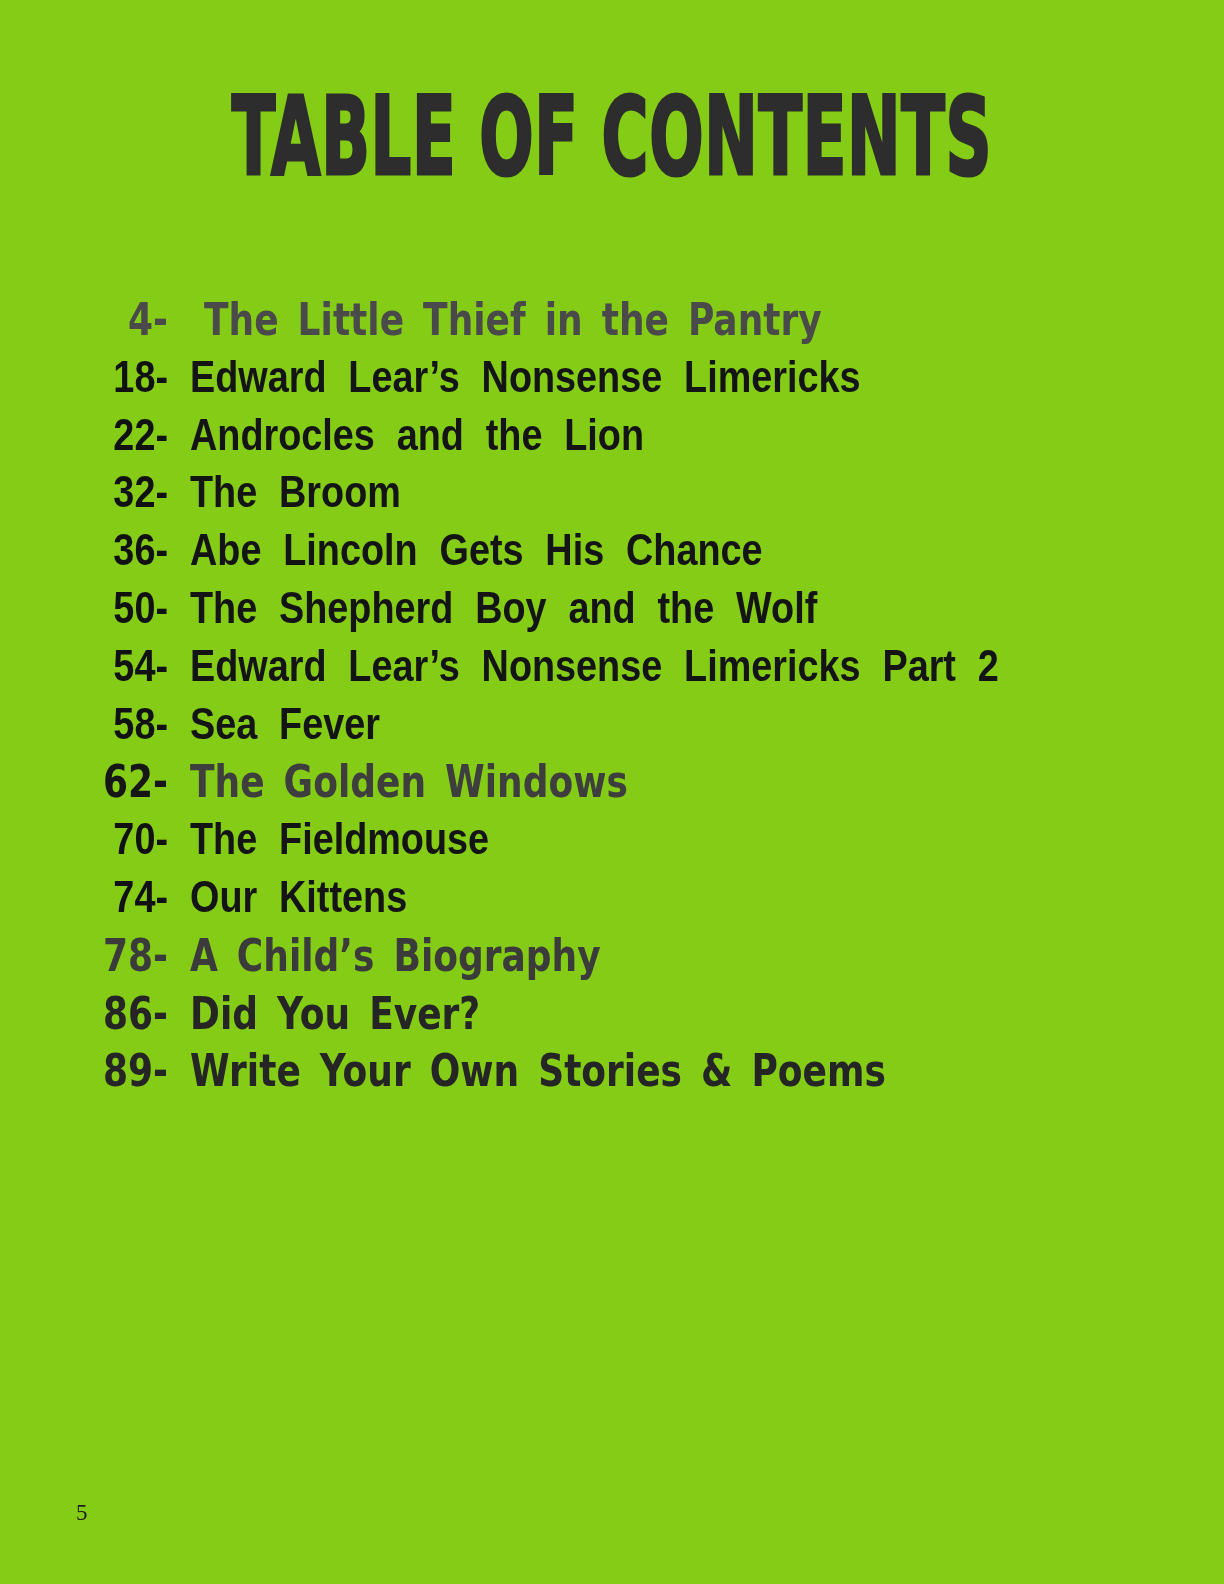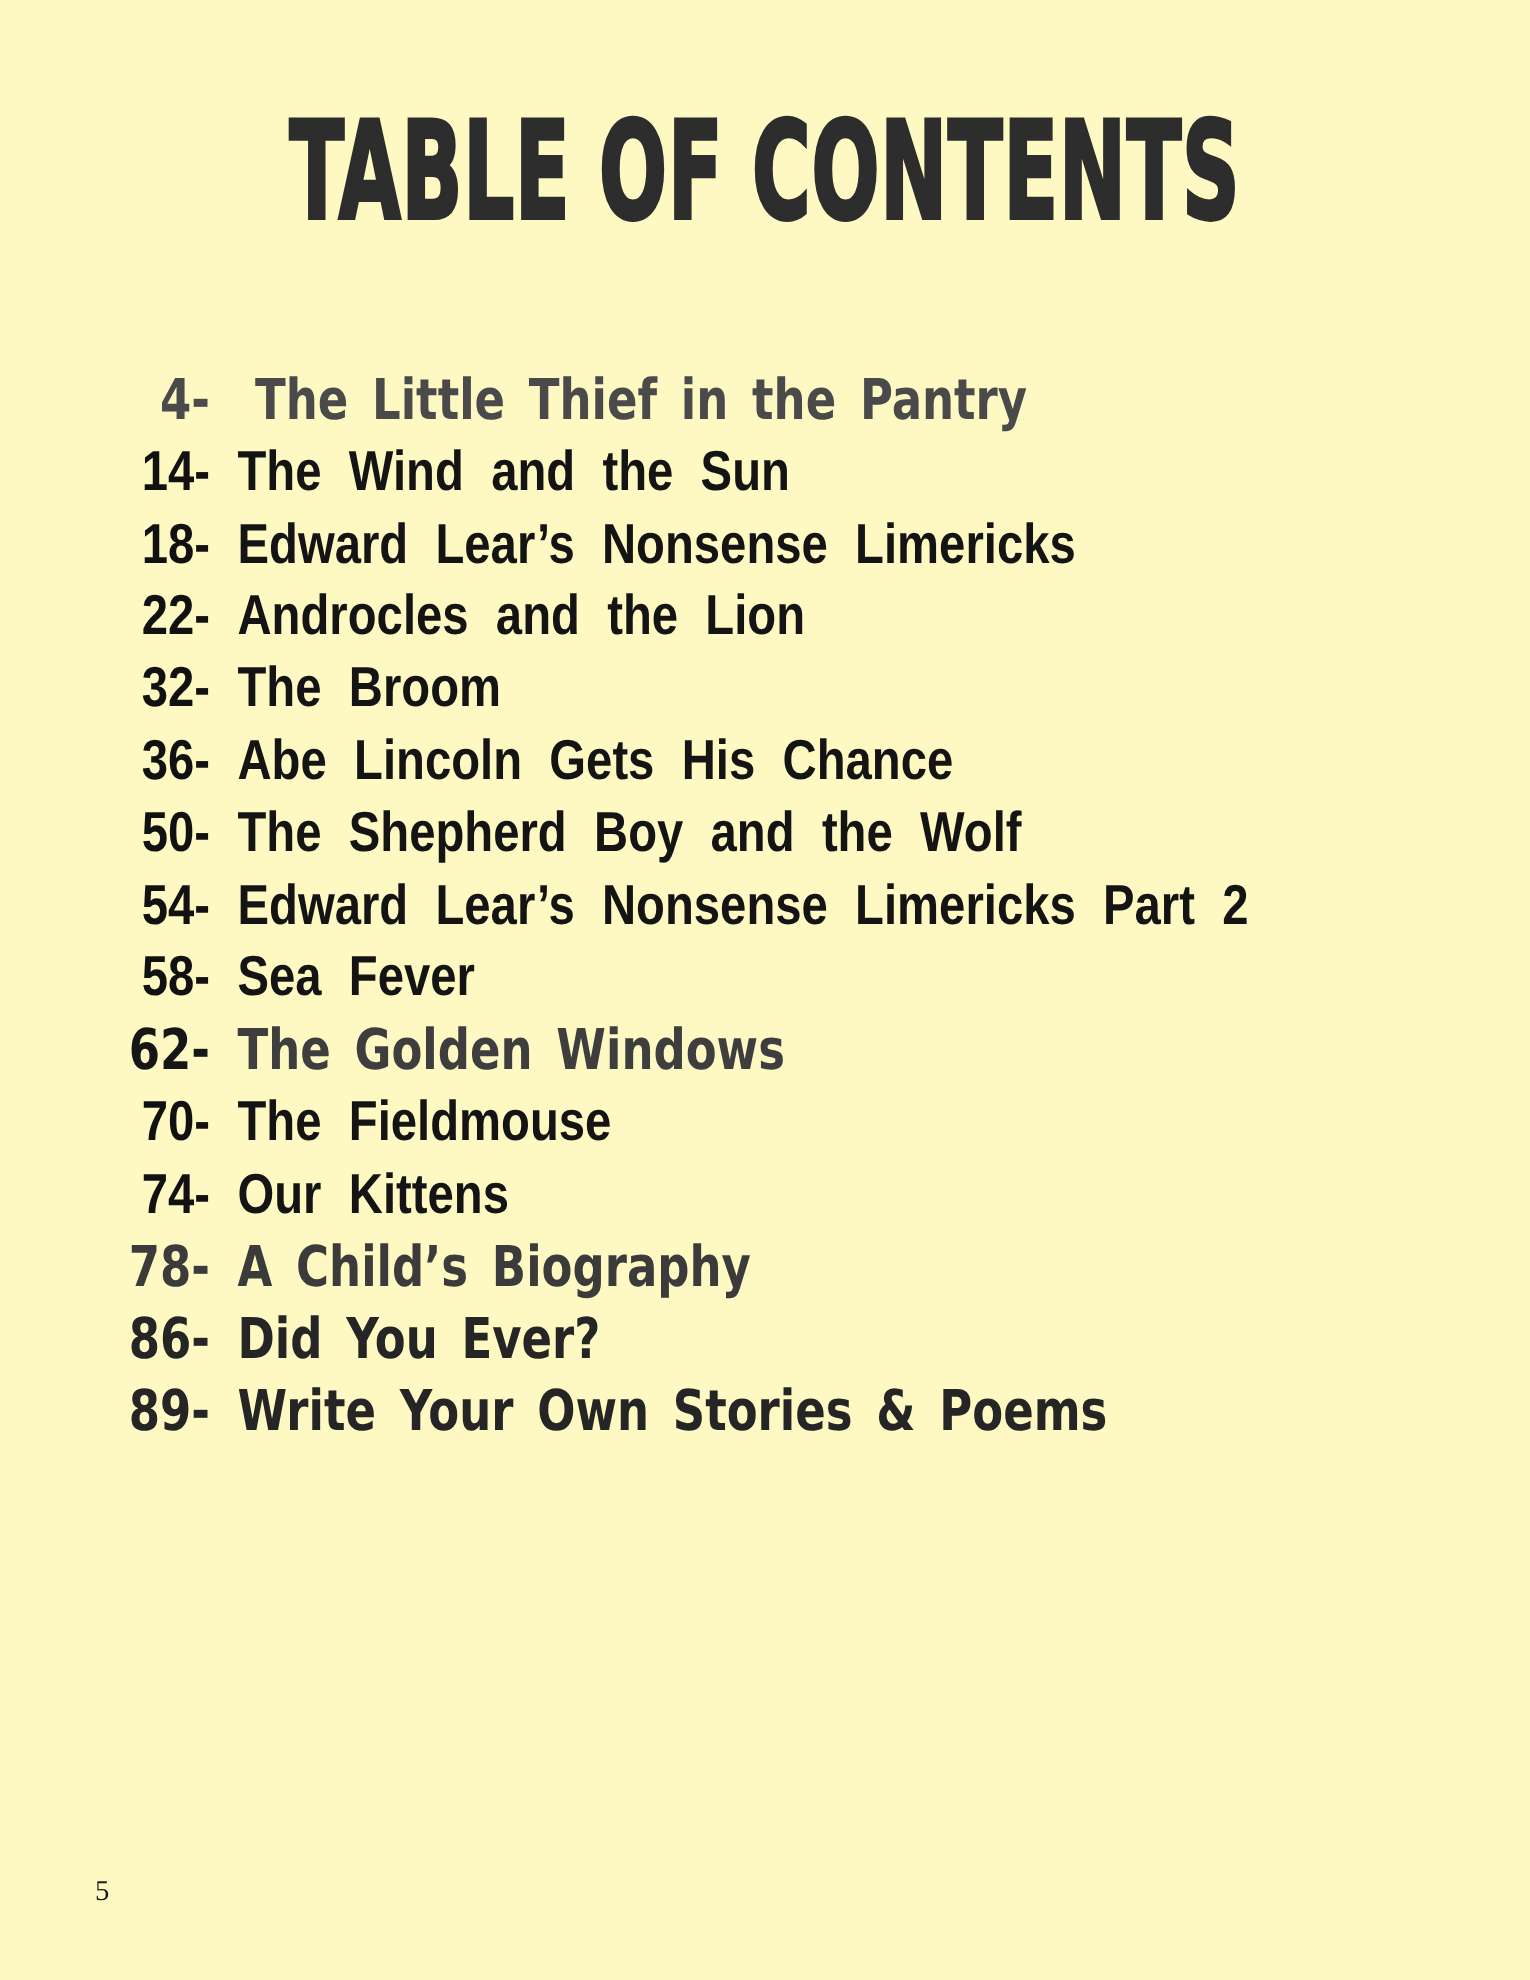--- a/index.html
+++ b/index.html
@@ -98,32 +98,28 @@
     left: 76px;
     top: 1500px;
     font-family: "Liberation Serif", serif;
     font-size: 23px;
     color: #1c1c1c;
   }
 </style>
 </head>
 <body>
 
-<div class="page" style="background: #fef9c3;">
+<div class="page" style="background: #84cc16;">
 
   <h1 class="page-title" style="color: rgb(45, 45, 45);">TABLE OF CONTENTS</h1>
 
   <div class="toc" id="toc-list">
       <div class="toc-row rounded indent">
       <span class="toc-num" style="color: rgb(74, 74, 74);">4-</span>
       <span class="toc-title" style="color: rgb(74, 74, 74);">The Little Thief in the Pantry</span>
-    </div>
-      <div class="toc-row condensed">
-      <span class="toc-num" style="color: rgb(17, 17, 17);">14-</span>
-      <span class="toc-title" style="color: rgb(20, 20, 20);">The Wind and the Sun</span>
     </div>
       <div class="toc-row condensed">
       <span class="toc-num" style="color: rgb(17, 17, 17);">18-</span>
       <span class="toc-title" style="color: rgb(20, 20, 20);">Edward Lear’s Nonsense Limericks</span>
     </div>
       <div class="toc-row condensed">
       <span class="toc-num" style="color: rgb(17, 17, 17);">22-</span>
       <span class="toc-title" style="color: rgb(20, 20, 20);">Androcles and the Lion</span>
     </div>
       <div class="toc-row condensed">

